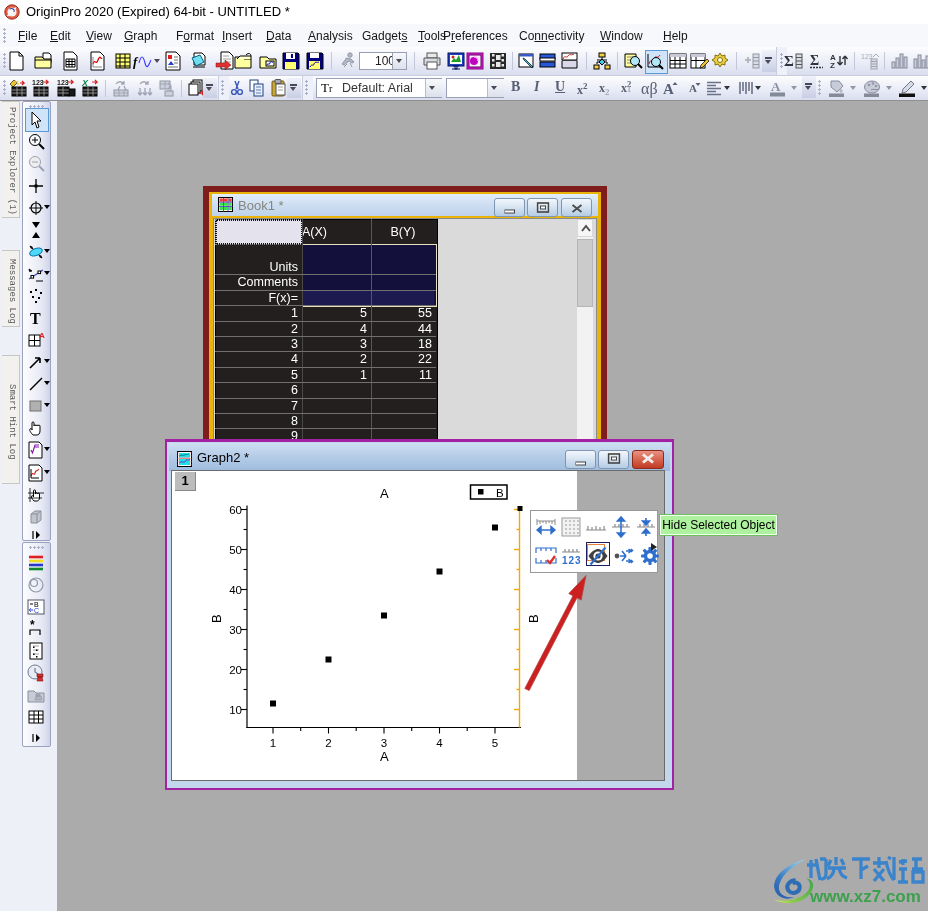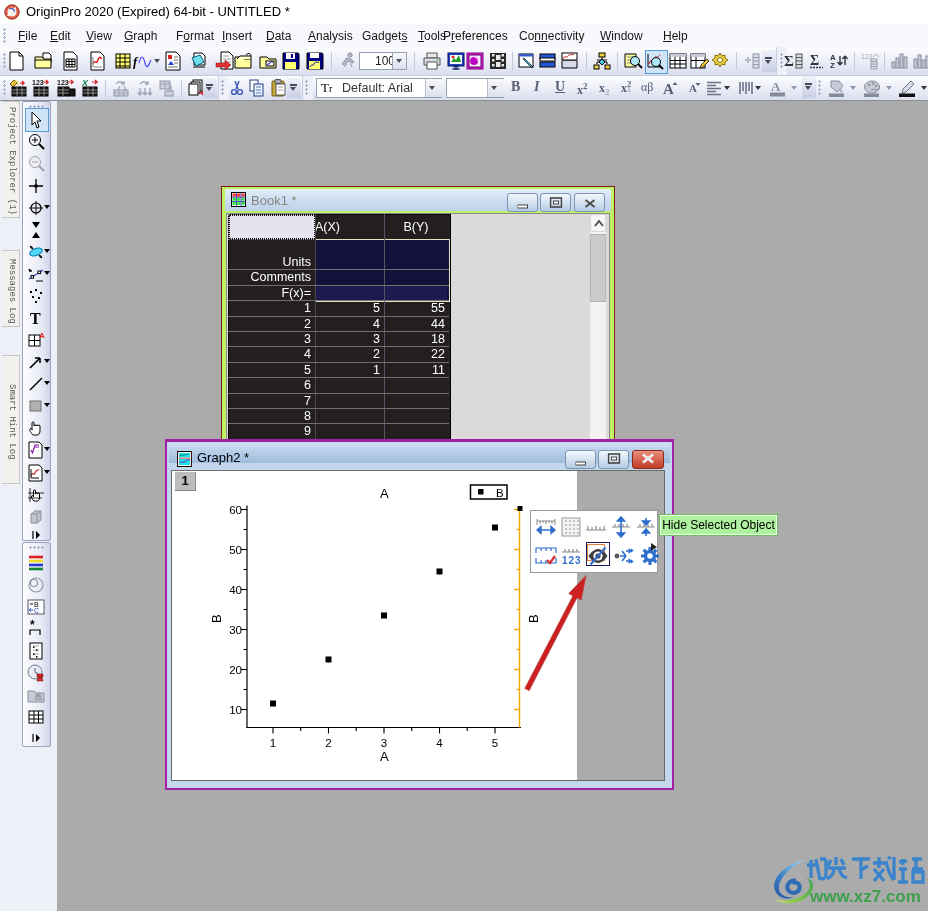--- a/index.html
+++ b/index.html
@@ -13,21 +13,21 @@
 .grip{position:absolute;width:3px;background-image:radial-gradient(circle at 1.5px 1.5px,#aab0c8 1px,transparent 1.2px);background-size:3px 4px;}
 .vsep{position:absolute;width:1px;background:#c2c7da;}
 .ic{position:absolute;width:20px;height:20px;}
 .darr{position:absolute;width:0;height:0;border-left:3.5px solid transparent;border-right:3.5px solid transparent;border-top:4px solid #4a4a56;}
 #leftpanel{left:0;top:101px;width:57px;height:810px;background:#eef0f8;}
 .vtab{position:absolute;left:2px;width:17px;background:#f2f1ee;border:1px solid #c6c6c6;border-left:none;border-radius:0 0 0 0;color:#5a5a5a;font-family:"Liberation Mono",monospace;font-size:9px;writing-mode:vertical-rl;text-align:center;line-height:15px;}
 .ltb{position:absolute;left:22px;width:27px;background:linear-gradient(90deg,#fdfdfe,#e6e9f4 70%,#cfd4e8);border:1px solid #9aa2c0;border-radius:2px;}
 .lic{position:absolute;left:3px;width:20px;height:20px;}
 #workspace{left:57px;top:101px;width:871px;height:810px;background:#ababab;}
 
-.winframe{position:absolute;border:1px solid #7f1d1d;background:#bef264;margin-left:18px;}
+.winframe{position:absolute;border:6px solid #7f1d1d;background:#eab308;}
 .titlebar-inactive{position:absolute;left:3px;top:2px;right:3px;height:22px;background:linear-gradient(#e3eefa,#cfdff2 45%,#bdd2ea);color:#86867e;}
 .titlebar-active{position:absolute;left:3px;top:2px;right:3px;height:22px;background:linear-gradient(#cfe0f2,#b6cde8 45%,#9fbcde);color:#000;}
 .wbtn{position:absolute;top:1px;width:29px;height:17px;border:1px solid #7e96b2;border-radius:3px;background:linear-gradient(#f2f7fc,#d8e5f2 45%,#b4cce4);}
 .wbtn .g{position:absolute;left:50%;top:50%;transform:translate(-50%,-50%);color:#3c3c3c;}
 .btn-close-active{background:linear-gradient(#e89284,#d96a54 45%,#c03a24);border:1px solid #8c2a18;}
 .trow{position:absolute;left:1px;width:221px;height:15.4px;border-bottom:1px solid #707070;color:#fff;font-size:12.5px;line-height:15px;box-sizing:border-box}
 .trow .rh{position:absolute;left:0;width:83px;text-align:right;display:inline-block}
 .trow .c1{position:absolute;left:88px;width:64px;text-align:right;display:inline-block}
 .trow .c2{position:absolute;left:157px;width:60px;text-align:right;display:inline-block}
 .mtb-ic{position:absolute;width:22px;height:22px}
@@ -368,21 +368,21 @@
   <div class="darr" style="left:429px;top:10px"></div>
   <div class="abs" style="left:446px;top:2px;width:58px;height:20px;background:#fff;border:1px solid #9aa0b4;box-sizing:border-box"></div>
   <div class="abs" style="left:487px;top:3px;width:16px;height:18px;background:linear-gradient(#f8f9fb,#dde1ec);border-left:1px solid #b8bccc"></div>
   <div class="darr" style="left:491px;top:10px"></div>
   <span class="abs" style="left:511px;top:3px;font-size:14px;font-weight:bold;color:#586074;font-family:'Liberation Serif',serif">B</span>
   <span class="abs" style="left:534px;top:3px;font-size:14px;font-weight:bold;font-style:italic;color:#586074;font-family:'Liberation Serif',serif">I</span>
   <span class="abs" style="left:555px;top:3px;font-size:14px;font-weight:bold;color:#586074;text-decoration:underline;font-family:'Liberation Serif',serif">U</span>
   <span class="abs" style="left:577px;top:5px;font-size:12px;font-weight:bold;color:#586074;font-family:'Liberation Serif',serif">x<sup style="font-size:9px">2</sup></span>
   <span class="abs" style="left:599px;top:5px;font-size:12px;font-weight:bold;color:#586074;font-family:'Liberation Serif',serif">x<sub style="font-size:9px;color:#a8acb8">2</sub></span>
   <span class="abs" style="left:621px;top:5px;font-size:12px;font-weight:bold;color:#586074;font-family:'Liberation Serif',serif">x<span style="display:inline-block;font-size:8.5px;width:6px;line-height:5px;color:#a8acb8"><span style="color:#586074">2</span><br>1</span></span>
-  <span class="abs" style="left:641px;top:4px;font-size:12px;color:#586074;font-family:'Liberation Serif',serif">αβ</span>
+  <span class="abs" style="left:641px;top:4px;font-size:16px;color:#586074;font-family:'Liberation Serif',serif">αβ</span>
   <svg class="ic" style="left:661px;top:2px" viewBox="0 0 20 20">
       <text x="2" y="16" font-size="15" font-weight="bold" fill="#586074" font-family="Liberation Serif">A</text>
       <path d="M14 4l2.5 3h-5z" fill="#586074"></path>
     </svg>
   <svg class="ic" style="left:685px;top:2px" viewBox="0 0 20 20">
       <text x="4" y="14" font-size="11" font-weight="bold" fill="#586074" font-family="Liberation Serif">A</text>
       <path d="M13 8l2.5-3h-5z" fill="#586074"></path>
     </svg>
   <svg class="ic" style="left:704px;top:2px" viewBox="0 0 20 20">
       <path d="M3 4.5h14M3 7.5h9M3 10.5h14M3 13.5h9M3 16.5h14" stroke="#6a7288" stroke-width="1.6"></path>
@@ -682,21 +682,21 @@
       <div class="abs" style="left:0;top:0;width:16px;height:18px;background:#f6f6f6;border:1px solid #d8d8d8;box-sizing:border-box"><svg width="14" height="14" style="margin:2px 1px">
             <path d="M3 9l4-5 4 5" fill="none" stroke="#505050" stroke-width="2"></path>
           </svg></div>
       <div class="abs" style="left:0;top:20px;width:16px;height:68px;background:#cbcbcb;border:1px solid #b6b6b6;box-sizing:border-box"></div>
     </div>
   </div>
 </div>
 
 <div class="abs" id="graphwin" style="left:164.5px;top:439px;width:509.5px;height:351px;background:#a321a3;">
   <div class="abs" style="left:2.5px;top:2.5px;width:504.5px;height:346px;background:#c2d6ec;">
-    <div class="titlebar-active" style="left:2px;top:1px;right:2px;height:20px">
+    <div class="titlebar-active" style="left:2px;top:1px;right:2px;height:28px">
       <svg class="abs" style="left:8px;top:8px" width="16" height="16" viewBox="0 0 16 16">
           <rect x="0.5" y="0.5" width="14" height="15" fill="#fff" stroke="#000"></rect>
           <rect x="2" y="2" width="11" height="4.5" fill="#20e0e8"></rect>
           <rect x="2" y="8" width="11" height="6" fill="#20e0e8"></rect>
           <path d="M2.5 5c2-2 3.5 0 5-1s2.5 0 4-1" stroke="#006870" fill="none" stroke-width="0.9"></path>
           <path d="M2.5 12c2-3 4.5 1 6-2s3 1 4.5-2" stroke="#7030c0" fill="none" stroke-width="1"></path>
           <path d="M2 7.2h11" stroke="#e04040" stroke-width="0.9"></path>
           <path d="M1 1v14M14 1v14" stroke="#e86060" stroke-width="0.7" stroke-dasharray="1.5 1.5"></path>
         </svg>
       <span class="abs" style="left:28px;top:7px;font-size:13px;font-weight:400">Graph2 *</span>

